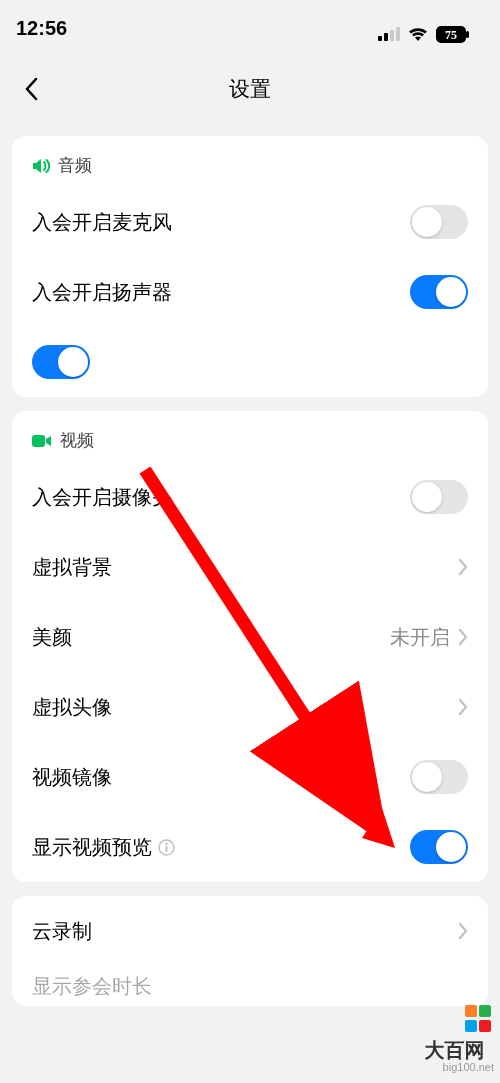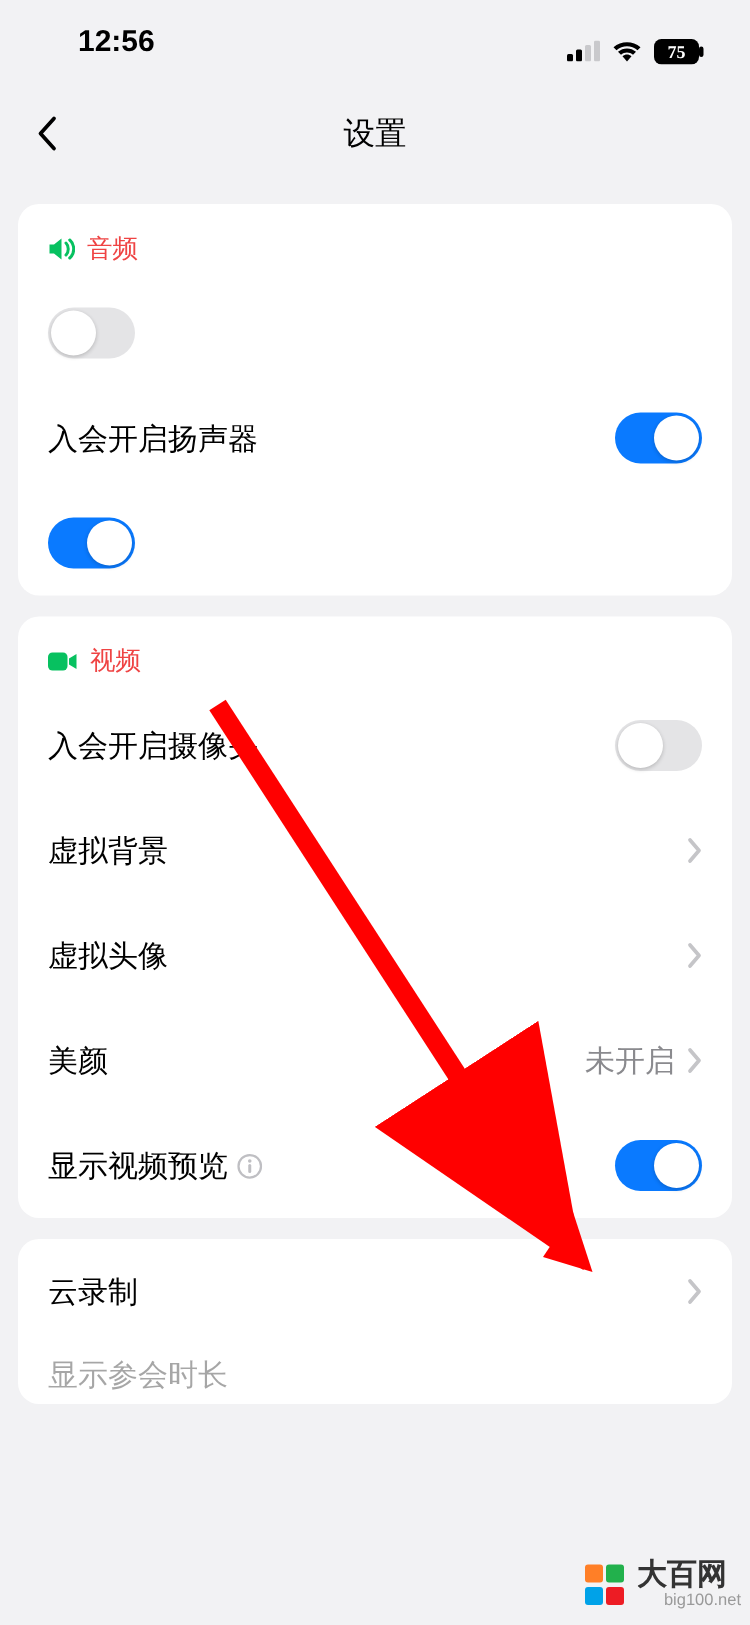--- a/index.html
+++ b/index.html
@@ -10,21 +10,21 @@
       font-family: -apple-system, 'PingFang SC', 'Helvetica Neue', sans-serif;
       color: #000;
       overflow: hidden;
       position: relative;
     }
     .status-bar {
       height: 56px;
       display: flex;
       align-items: center;
       justify-content: space-between;
-      padding: 0 30px 0 52px;
+      padding: 0 30px 0 16px;
     }
     .status-time { font-size: 20px; font-weight: 600; }
     .status-right { display: flex; align-items: center; gap: 7px; }
     .signal-icon, .wifi-icon, .battery-icon { display: inline-flex; margin-top: 12px; }
     .nav-bar {
       height: 66px;
       display: flex;
       align-items: center;
       position: relative;
       padding: 0 24px;
@@ -43,21 +43,21 @@
     .content { padding: 0 12px; }
     .group {
       background: #fff;
       border-radius: 14px;
       margin-top: 14px;
       overflow: hidden;
     }
     .group-header {
       display: flex; align-items: center; gap: 8px;
       padding: 18px 20px 10px;
-      color: #ef4444; font-size: 17px;
+      color: #404040; font-size: 17px;
     }
     .group-header .hicon { display: inline-flex; }
     .row {
       display: flex; align-items: center; justify-content: space-between;
       padding: 0 20px;
       min-height: 70px;
     }
     .row + .row {}
     .row-label {
       font-size: 20px; color: #000;
@@ -91,24 +91,25 @@
     .arrow-svg {
       position: absolute;
       left: 0; top: 0;
       width: 500px; height: 1083px;
       pointer-events: none;
     }
     
     .watermark {
       position: absolute;
       right: 0; bottom: 6px;
-      display: flex; align-items: center;
+      display: flex; align-items: flex-end;
       gap: 6px;
       background: transparent;
       padding: 4px 6px;
+      flex-direction: column;
     }
     .wm-logo { width: 30px; height: 30px; display: flex; flex-wrap: wrap; }
     .wm-logo span { width: 12px; height: 12px; border-radius: 2px; margin: 1px; }
     .wm-text { display: flex; flex-direction: column; line-height: 1; }
     .wm-text .t1 { font-size: 20px; font-weight: 700; color: #333; }
     .wm-text .t2 { font-size: 11px; color: #9a9a9a; margin-top: 2px; margin-left: 18px; }
   </style>
 </head>
 <body>
 
@@ -156,20 +157,21 @@
       <span class="hicon">
         <svg width="18" height="16" viewBox="0 0 18 16">
             <path d="M1 5 H4 L9 1 V15 L4 11 H1 Z" fill="#07C160"></path>
             <path d="M12 4 C14 6 14 10 12 12" stroke="#07C160" stroke-width="2" fill="none" stroke-linecap="round"></path>
             <path d="M14.5 2 C18 5 18 11 14.5 14" stroke="#07C160" stroke-width="2" fill="none" stroke-linecap="round"></path>
           </svg>
       </span>
       <span>音频</span>
     </div>
     <div class="row">
+      <div class="row-label">入会开启麦克风</div>
       <div class="toggle">
           <div class="knob"></div>
         </div>
     </div>
     <div class="row">
       <div class="row-label">入会开启扬声器</div>
       <div class="toggle on">
           <div class="knob"></div>
         </div>
     </div>
@@ -200,39 +202,45 @@
       <div class="row-label">虚拟背景</div>
       <div class="row-right">
         <span class="chevron">
             <svg width="10" height="18" viewBox="0 0 10 18">
               <path d="M2 2 L8 9 L2 16" stroke="#c5c5c8" stroke-width="2.5" fill="none" stroke-linecap="round" stroke-linejoin="round"></path>
             </svg>
           </span>
       </div>
     </div>
     <div class="row">
+      <div class="row-label">美颜</div>
+      <div class="row-right">
+        <span class="row-value">未开启</span>
+        <span class="chevron">
+            <svg width="10" height="18" viewBox="0 0 10 18">
+              <path d="M2 2 L8 9 L2 16" stroke="#c5c5c8" stroke-width="2.5" fill="none" stroke-linecap="round" stroke-linejoin="round"></path>
+            </svg>
+          </span>
+      </div>
+    </div>
+    <div class="row">
       <div class="row-label">虚拟头像</div>
       <div class="row-right">
         <span class="chevron">
             <svg width="10" height="18" viewBox="0 0 10 18">
               <path d="M2 2 L8 9 L2 16" stroke="#c5c5c8" stroke-width="2.5" fill="none" stroke-linecap="round" stroke-linejoin="round"></path>
             </svg>
           </span>
       </div>
     </div>
     <div class="row">
-      <div class="row-label">美颜</div>
-      <div class="row-right">
-        <span class="row-value">未开启</span>
-        <span class="chevron">
-            <svg width="10" height="18" viewBox="0 0 10 18">
-              <path d="M2 2 L8 9 L2 16" stroke="#c5c5c8" stroke-width="2.5" fill="none" stroke-linecap="round" stroke-linejoin="round"></path>
-            </svg>
-          </span>
-      </div>
+      <div class="row-label">视频镜像</div>
+      <div class="toggle">
+          <div class="knob"></div>
+        </div>
     </div>
     <div class="row">
       <div class="row-label">
         <span>显示视频预览</span>
         <span class="info-icon">
           <svg width="17" height="17" viewBox="0 0 17 17">
               <circle cx="8.5" cy="8.5" r="7.5" stroke="#bfbfc3" stroke-width="1.5" fill="none"></circle>
               <circle cx="8.5" cy="5" r="1.2" fill="#bfbfc3"></circle>
               <rect x="7.5" y="7" width="2" height="6" rx="1" fill="#bfbfc3"></rect>
             </svg>

